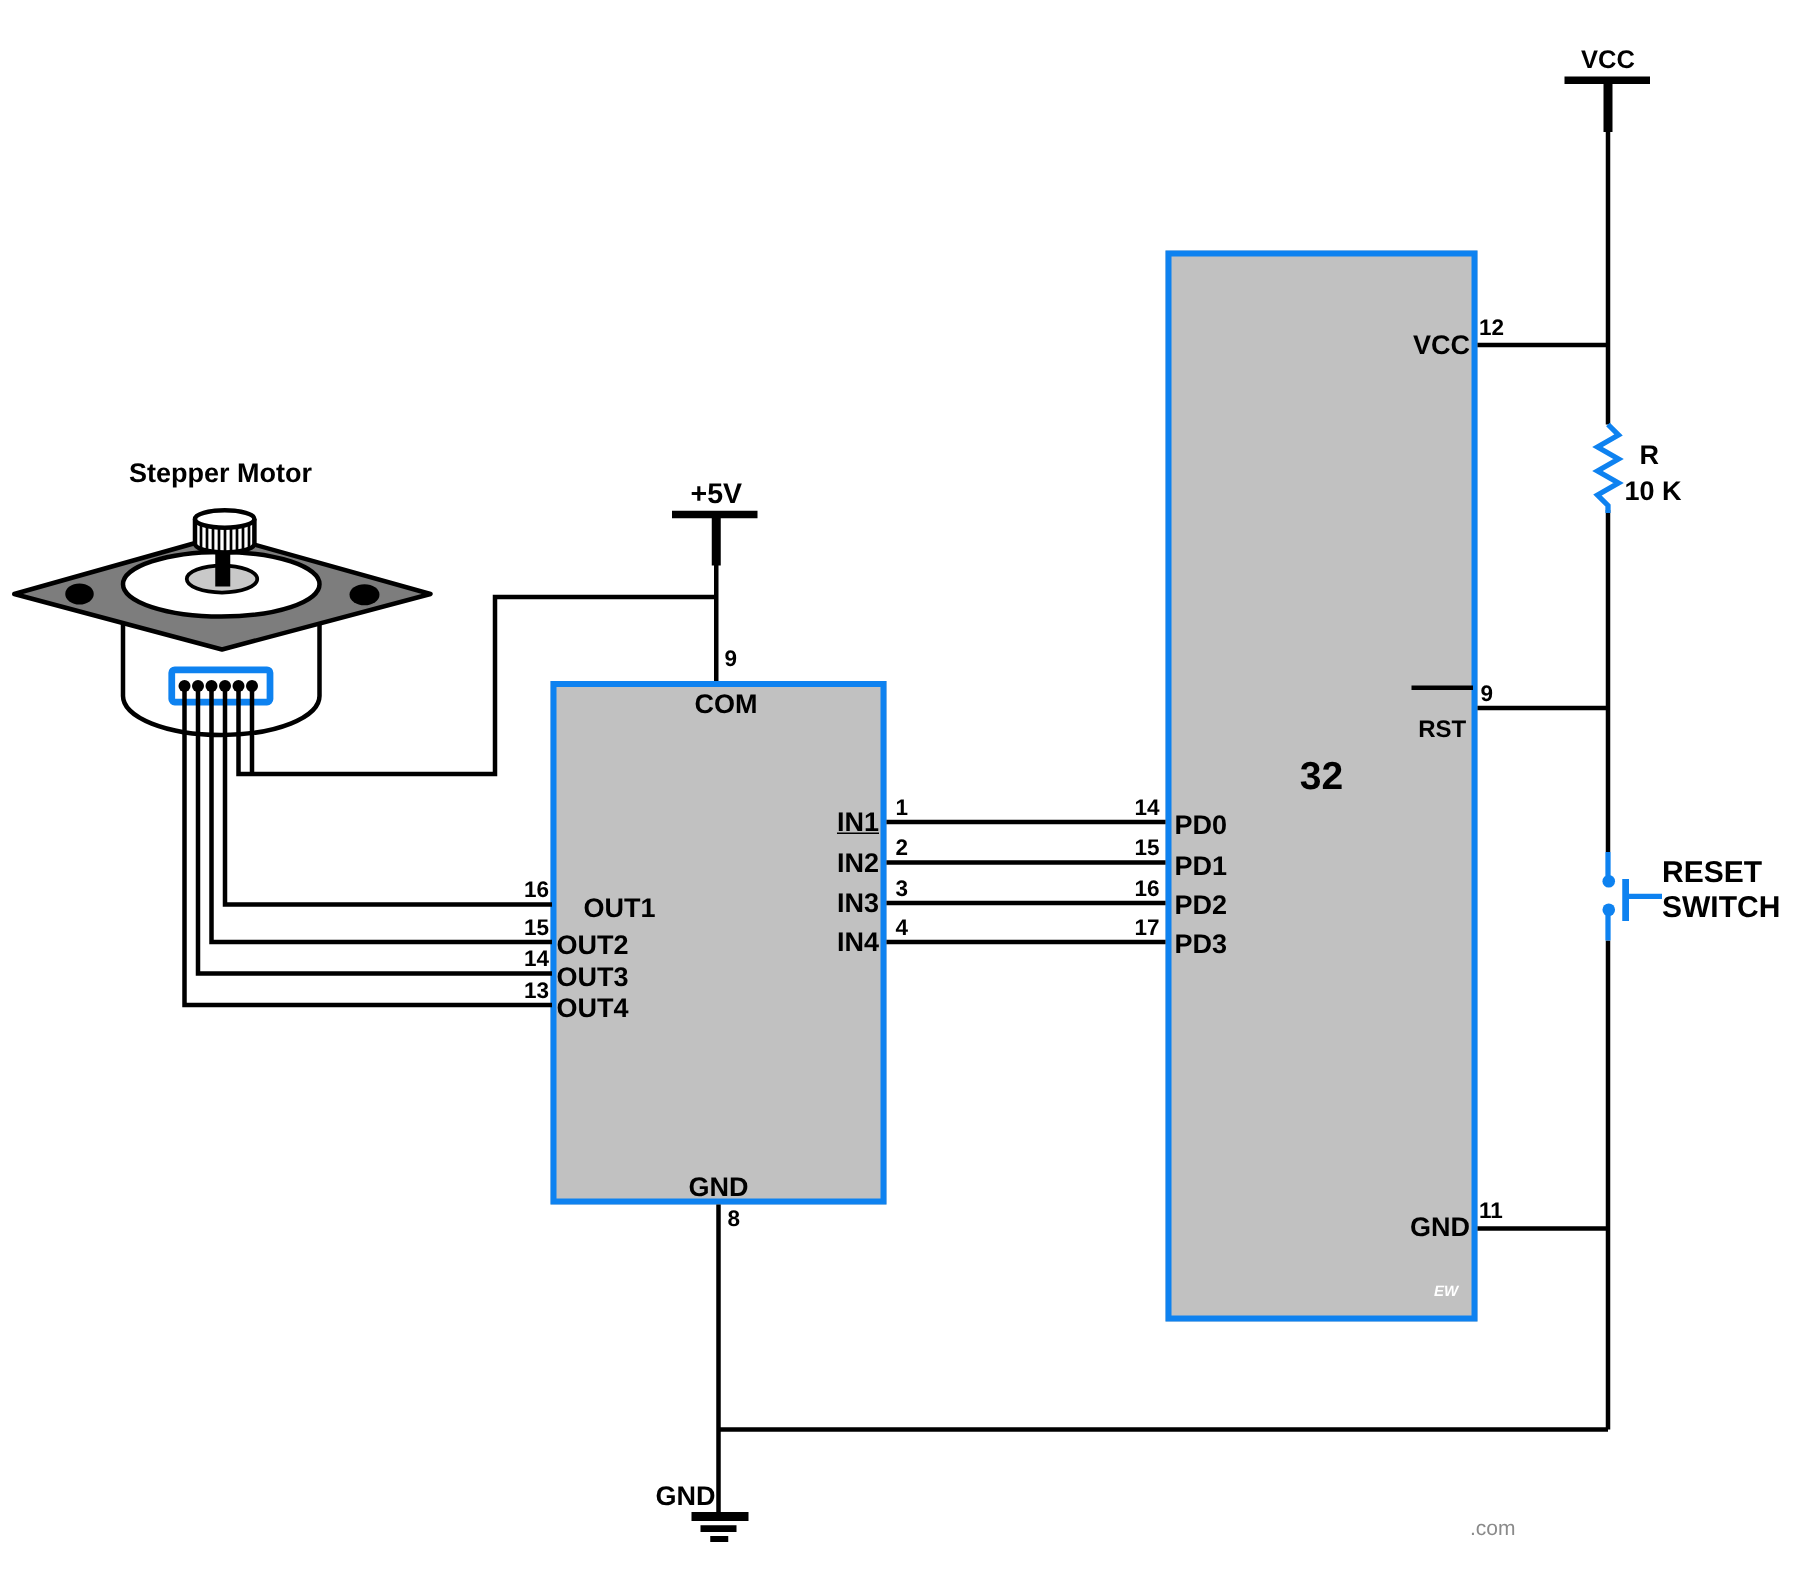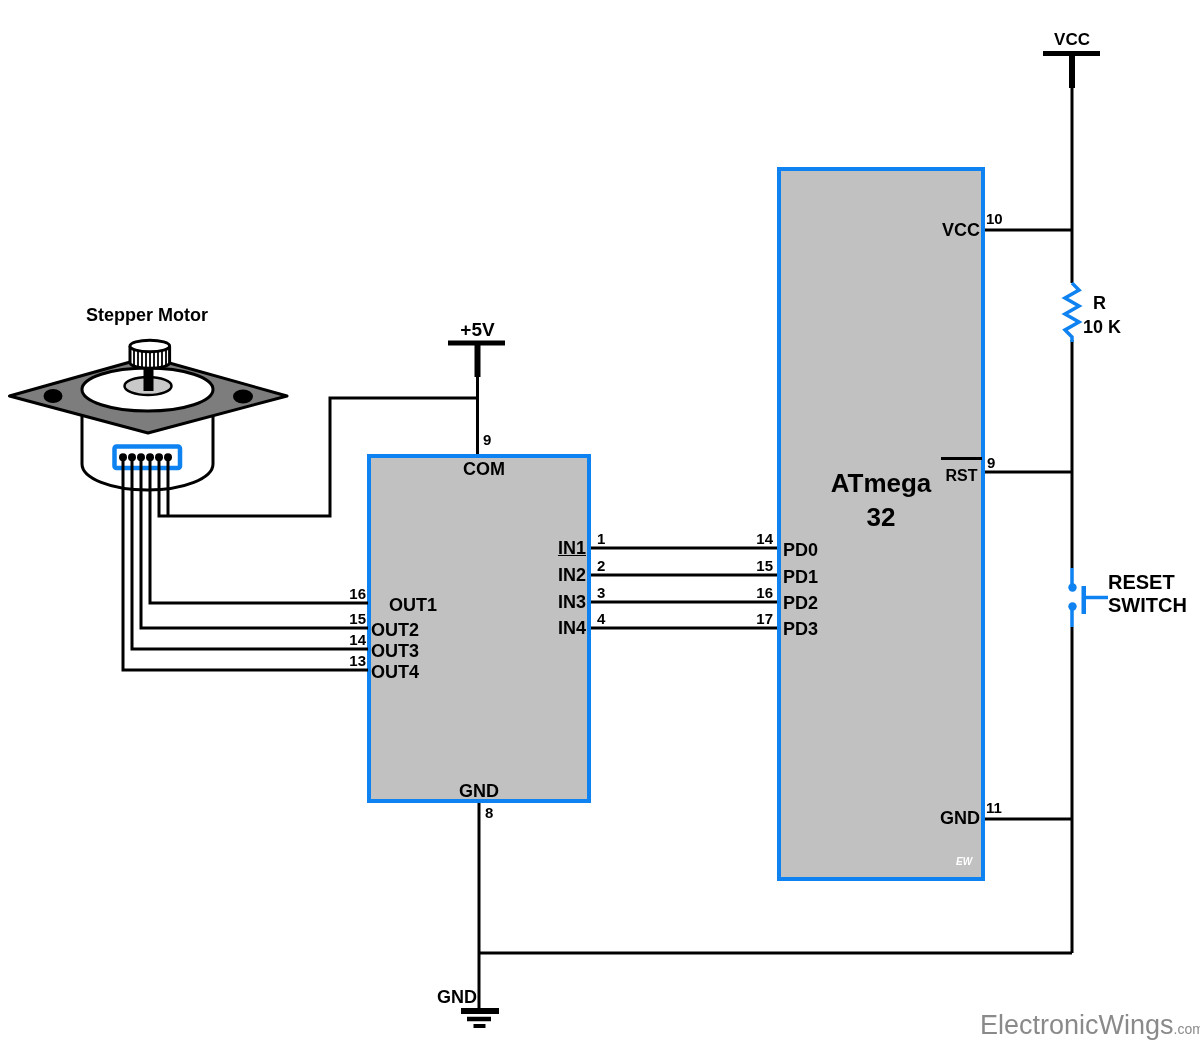--- a/index.html
+++ b/index.html
@@ -11,21 +11,21 @@
     position:absolute; background:#C1C1C1; border:4px solid #0E82F0;
     box-sizing:border-box; z-index:1;
   }
   #schematic-svg{ position:absolute; left:0; top:0; z-index:2; pointer-events:none; }
   .lbl{
     position:absolute; z-index:3; color:#000; font-weight:bold;
     line-height:1; white-space:nowrap;
   }
   .ctr{ text-align:center; }
   .rgt{ text-align:right; }
-  .rst-over{ border-top:3px solid #000; padding-top:8px; }
+  .rst-over{ border-top:3px solid #000; padding-top:19px; }
   .watermark{
     position:absolute; z-index:3; display:flex; align-items:baseline;
     color:#8A8A8A; font-weight:normal;
   }
   .watermark .main{ font-size:27px; }
   .watermark .suffix{ font-size:14px; }
   .ew{ color:#ffffff; font-style:italic; font-weight:bold; font-size:10px; }
 </style>
 </head>
 <body>
@@ -147,43 +147,41 @@
   <div class="lbl" style="left:597px;top:531px;font-size:15px;">1</div>
   <div class="lbl" style="left:597px;top:558px;font-size:15px;">2</div>
   <div class="lbl" style="left:597px;top:585px;font-size:15px;">3</div>
   <div class="lbl" style="left:597px;top:611px;font-size:15px;">4</div>
 
   <div class="lbl rgt" style="left:741px;top:531px;width:32px;font-size:15px;">14</div>
   <div class="lbl rgt" style="left:741px;top:558px;width:32px;font-size:15px;">15</div>
   <div class="lbl rgt" style="left:741px;top:585px;width:32px;font-size:15px;">16</div>
   <div class="lbl rgt" style="left:741px;top:611px;width:32px;font-size:15px;">17</div>
 
-  <div class="lbl ctr" style="left:777px;top:470px;width:208px;font-size:26px;">ATmega</div>
   <div class="lbl ctr" style="left:777px;top:504px;width:208px;font-size:26px;">32</div>
 
   <div class="lbl" style="left:783px;top:541px;font-size:18px;">PD0</div>
   <div class="lbl" style="left:783px;top:568px;font-size:18px;">PD1</div>
   <div class="lbl" style="left:783px;top:594px;font-size:18px;">PD2</div>
   <div class="lbl" style="left:783px;top:620px;font-size:18px;">PD3</div>
 
   <div class="lbl rgt" style="left:930px;top:221px;width:50px;font-size:18px;">VCC</div>
-  <div class="lbl" style="left:986px;top:211px;font-size:15px;">10</div>
+  <div class="lbl" style="left:986px;top:211px;font-size:15px;">12</div>
 
   <div class="lbl ctr rst-over" style="left:941px;top:457px;width:41px;font-size:16px;">RST</div>
   <div class="lbl" style="left:987px;top:455px;font-size:15px;">9</div>
 
   <div class="lbl rgt" style="left:930px;top:809px;width:50px;font-size:18px;">GND</div>
   <div class="lbl" style="left:986px;top:800px;font-size:15px;text-align:right;">11</div>
 
   <div class="lbl ew" style="left:956px;top:857px;">EW</div>
 
   <div class="lbl" style="left:1093px;top:294px;font-size:18px;">R</div>
   <div class="lbl" style="left:1083px;top:318px;font-size:18px;">10 K</div>
 
   <div class="lbl" style="left:1108px;top:572px;font-size:20px;">RESET</div>
   <div class="lbl" style="left:1108px;top:595px;font-size:20px;">SWITCH</div>
 
   <div class="watermark" style="left:980px;top:1010px;">
-    <span class="main">ElectronicWings</span>
       <span class="suffix">.com</span>
   </div>
 
 </div>
 
 </body></html>

